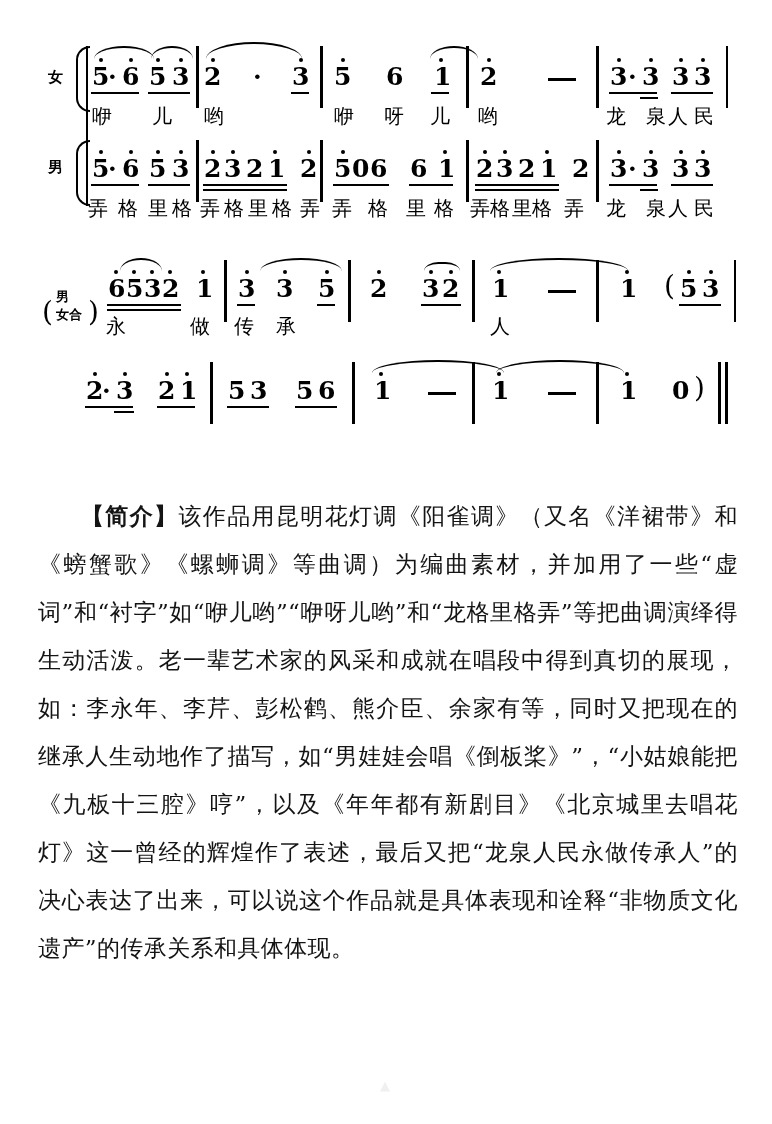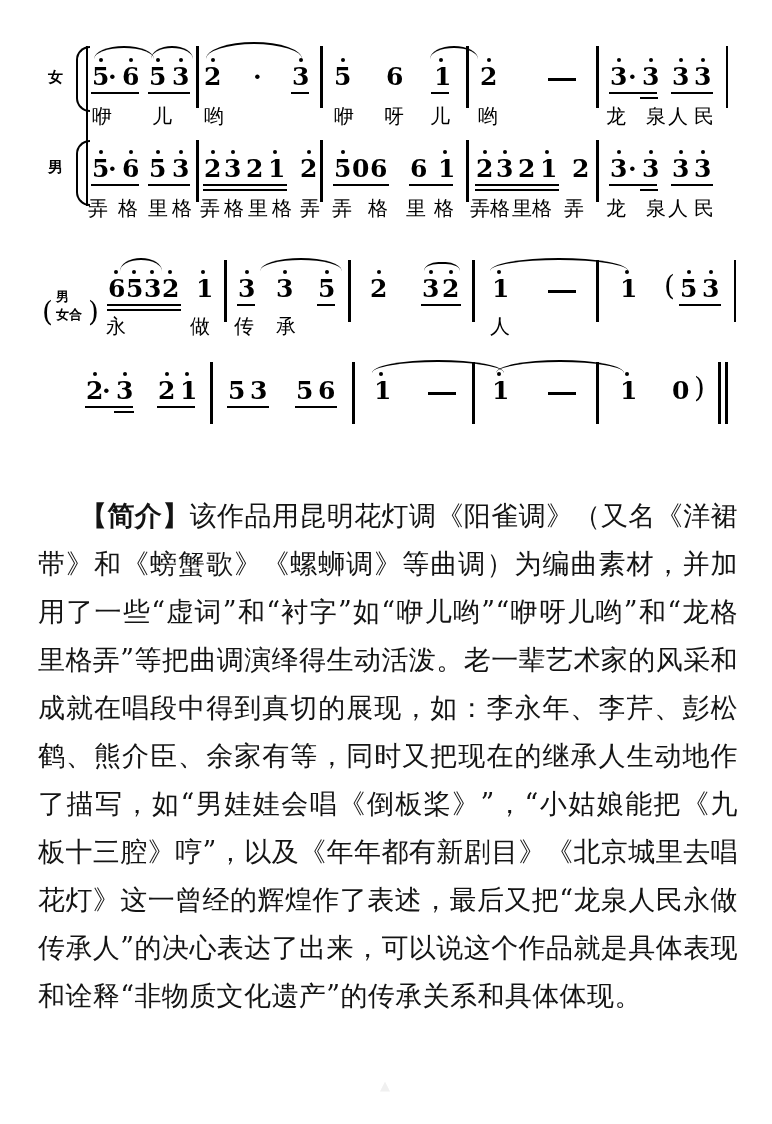--- a/index.html
+++ b/index.html
@@ -127,21 +127,21 @@
     line-height: 1;
   }
 
   
   #prose {
     position: absolute;
     left: 38px;
     top: 492px;
     width: 700px;
     font-family: "DejaVu Serif", "Liberation Serif", serif;
-    font-size: 27px;
+    font-size: 23px;
     line-height: 48px;
     text-align: justify;
     text-justify: inter-character;
     color: #141414;
     letter-spacing: 0.4px;
   }
   #prose .indent { display: inline-block; width: 42px; }
   #prose b { font-weight: bold; }
 
   

